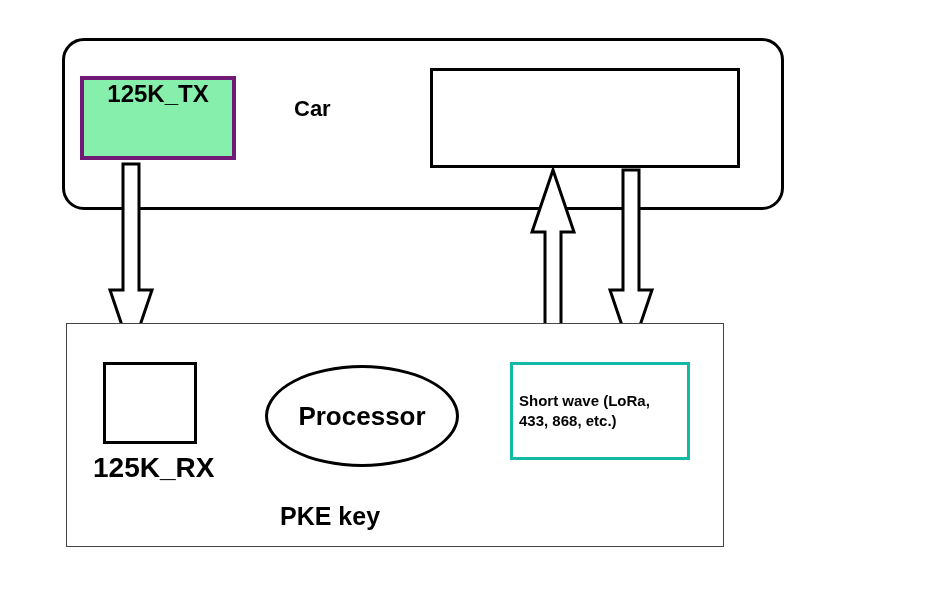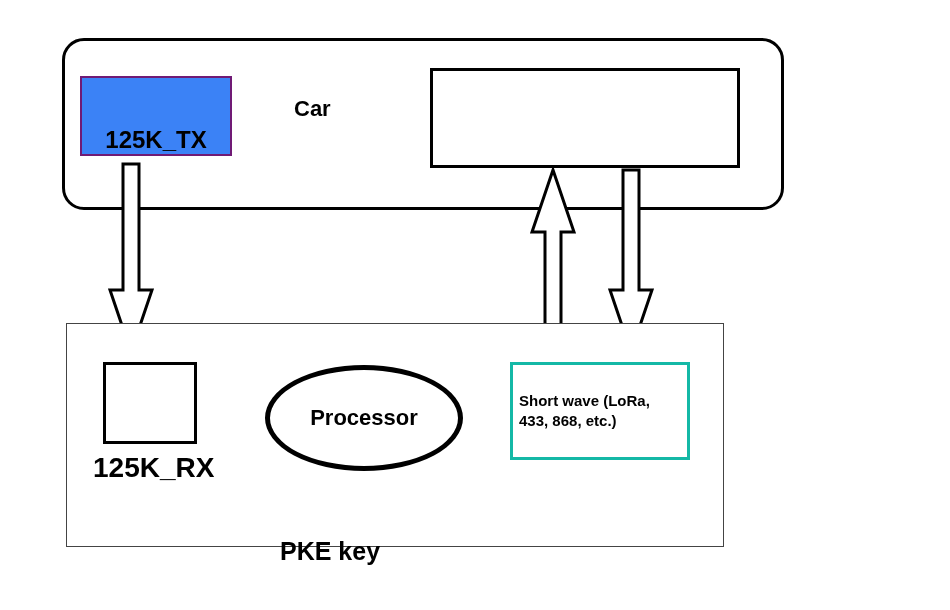--- a/index.html
+++ b/index.html
@@ -21,23 +21,23 @@
   .car-box {
     left: 62px; top: 38px;
     width: 716px; height: 166px;
     border: 3px solid #000;
     border-radius: 22px;
     background: #fff;
   }
   .tx-box {
     left: 80px; top: 76px;
     width: 148px; height: 76px;
-    border: 2px solid #701a75;
-    background: #3b82f6;
-    display: flex; align-items: flex-end; justify-content: center;
+    border: 4px solid #701a75;
+    background: #86efac;
+    display: flex; align-items: flex-start; justify-content: center;
     font-weight: bold; font-size: 24px; color: #000;
   }
   .car-label {
     left: 294px; top: 96px;
     font-weight: bold; font-size: 22px; color: #000;
   }
   .receiver-box {
     left: 430px; top: 68px;
     width: 304px; height: 94px;
     border: 3px solid #000;
@@ -57,40 +57,40 @@
     border: 3px solid #000;
     background: #fff;
   }
   .rx-label {
     left: 93px; top: 452px;
     font-weight: bold; font-size: 28px; color: #000;
   }
   .processor-ellipse {
     left: 265px; top: 365px;
     width: 188px; height: 96px;
-    border: 5px solid #000000;
+    border: 3px solid #000000;
     border-radius: 50%;
     background: #fff;
     display: flex; align-items: center; justify-content: center;
-    font-weight: bold; font-size: 22px; color: #000;
+    font-weight: bold; font-size: 26px; color: #000;
     z-index: 2;
   }
   .shortwave-box {
     left: 510px; top: 362px;
     width: 162px; height: 88px;
     border: 3px solid #14b8a6;
     background: #fff;
     display: flex; align-items: center;
     padding: 2px 6px;
     font-weight: bold; font-size: 15px; line-height: 1.35; color: #000;
     z-index: 2;
   }
   .pke-label {
     left: 280px; top: 502px;
-    font-weight: bold; font-size: 25px; color: #000; margin-top: 35px;
+    font-weight: bold; font-size: 25px; color: #000;
   }
 
   svg.layer {
     position: absolute;
     left: 0; top: 0;
     width: 950px; height: 610px;
     pointer-events: none;
   }
   svg .hollow-arrow {
     fill: #ffffff;

